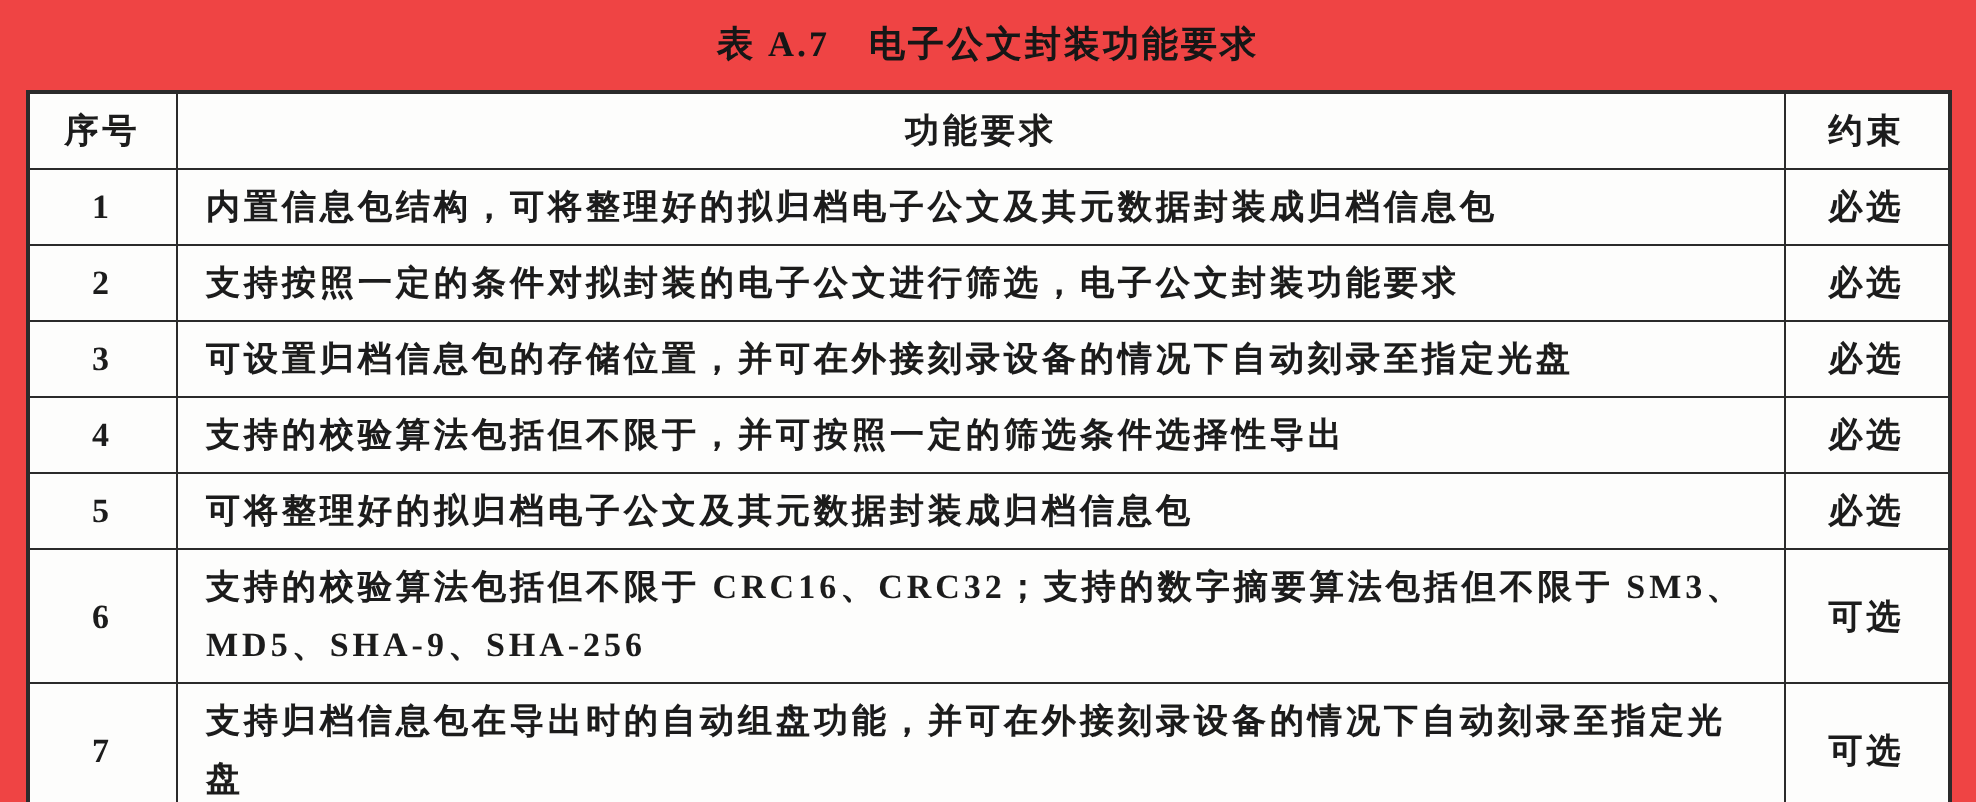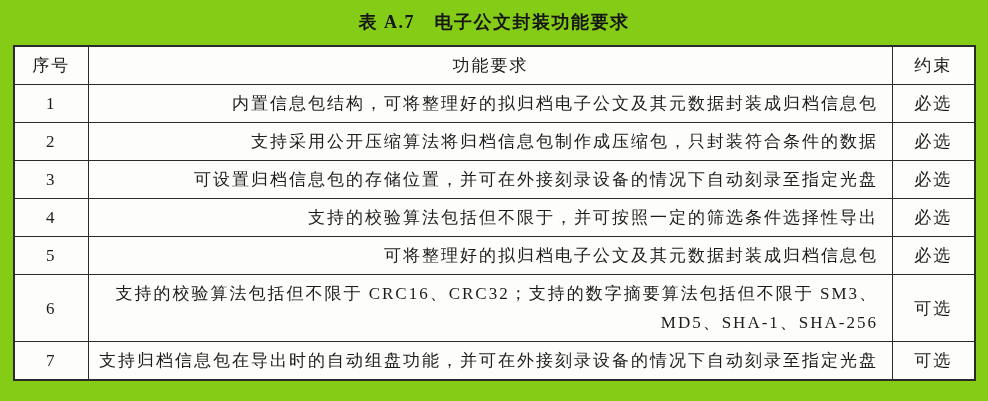--- a/index.html
+++ b/index.html
@@ -4,21 +4,21 @@
 <style>
   html, body {
     margin: 0;
     padding: 0;
     background: #fdfdfc;
   }
   .page {
     position: relative;
     width: 988px;
     height: 401px;
-    background: #84cc16;
+    background: #ef4444;
     font-family: "Liberation Serif", "DejaVu Serif", serif;
     color: #1c1c1c;
     overflow: hidden;
   }
   .doc-title {
     padding-top: 10px;
     text-align: center;
     font-size: 18px;
     font-weight: bold;
     letter-spacing: 1.5px;
@@ -31,30 +31,30 @@
     margin: 11px auto 0 auto;
     border: 2px solid #2b2b2b;
     background: #fdfdfc;
   }
   col.col-no { width: 75px; }
   col.col-constraint { width: 82px; }
   .spec-table th,
   .spec-table td {
     border: 1px solid #2b2b2b;
     font-size: 17px;
-    font-weight: normal;
+    font-weight: bold;
     letter-spacing: 2px;
     line-height: 29px;
     padding: 4px 8px;
     vertical-align: middle;
     overflow: hidden;
   }
   .spec-table th { text-align: center; height: 29px; }
   td.cell-no, td.cell-constraint { text-align: center; height: 29px; }
-  td.cell-req { text-align: right; padding-right: 14px; height: 29px; }
+  td.cell-req { text-align: left; padding-left: 14px; padding-right: 14px; height: 29px; }
 </style>
 </head>
 <body>
 
 <div class="page">
 
   <div class="doc-title">表 A.7　电子公文封装功能要求</div>
 
   <table class="spec-table">
     <colgroup>
@@ -71,21 +71,21 @@
     </thead>
     <tbody>
     <tr>
       <td class="cell-no">1</td>
       <td class="cell-req">内置信息包结构，可将整理好的拟归档电子公文及其元数据封装成归档信息包</td>
       <td class="cell-constraint">必选</td>
     </tr>
 
     <tr>
       <td class="cell-no">2</td>
-      <td class="cell-req">支持采用公开压缩算法将归档信息包制作成压缩包，只封装符合条件的数据</td>
+      <td class="cell-req">支持按照一定的条件对拟封装的电子公文进行筛选，电子公文封装功能要求</td>
       <td class="cell-constraint">必选</td>
     </tr>
 
     <tr>
       <td class="cell-no">3</td>
       <td class="cell-req">可设置归档信息包的存储位置，并可在外接刻录设备的情况下自动刻录至指定光盘</td>
       <td class="cell-constraint">必选</td>
     </tr>
 
     <tr>
@@ -95,21 +95,21 @@
     </tr>
 
     <tr>
       <td class="cell-no">5</td>
       <td class="cell-req">可将整理好的拟归档电子公文及其元数据封装成归档信息包</td>
       <td class="cell-constraint">必选</td>
     </tr>
 
     <tr>
       <td class="cell-no">6</td>
-      <td class="cell-req">支持的校验算法包括但不限于 CRC16、CRC32；支持的数字摘要算法包括但不限于 SM3、MD5、SHA-1、SHA-256</td>
+      <td class="cell-req">支持的校验算法包括但不限于 CRC16、CRC32；支持的数字摘要算法包括但不限于 SM3、MD5、SHA-9、SHA-256</td>
       <td class="cell-constraint">可选</td>
     </tr>
 
     <tr>
       <td class="cell-no">7</td>
       <td class="cell-req">支持归档信息包在导出时的自动组盘功能，并可在外接刻录设备的情况下自动刻录至指定光盘</td>
       <td class="cell-constraint">可选</td>
     </tr>
   </tbody>
   </table>

